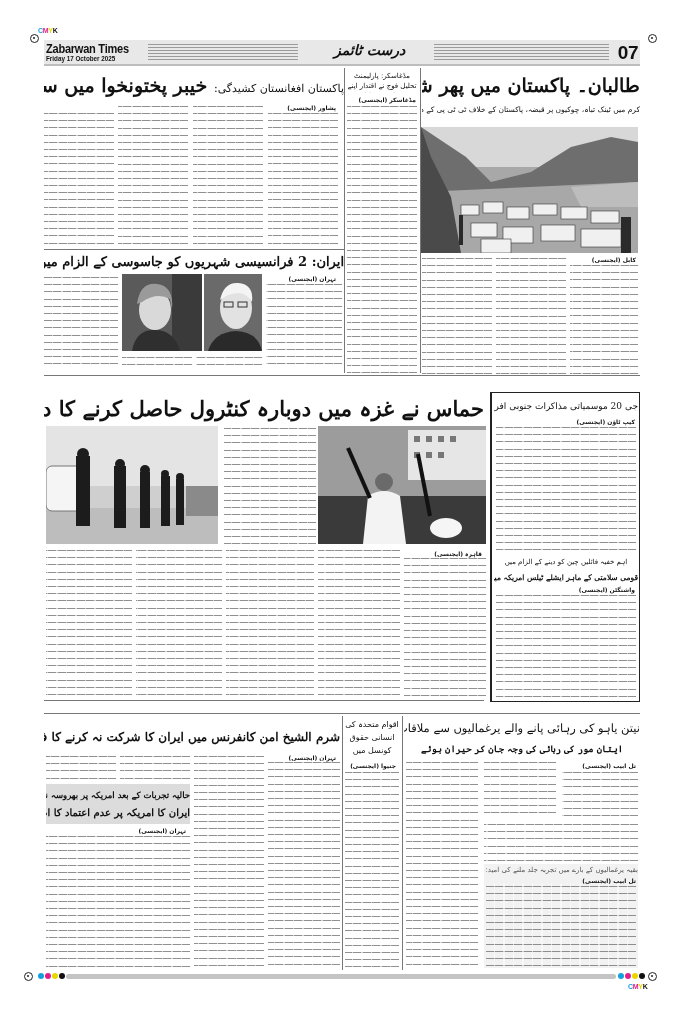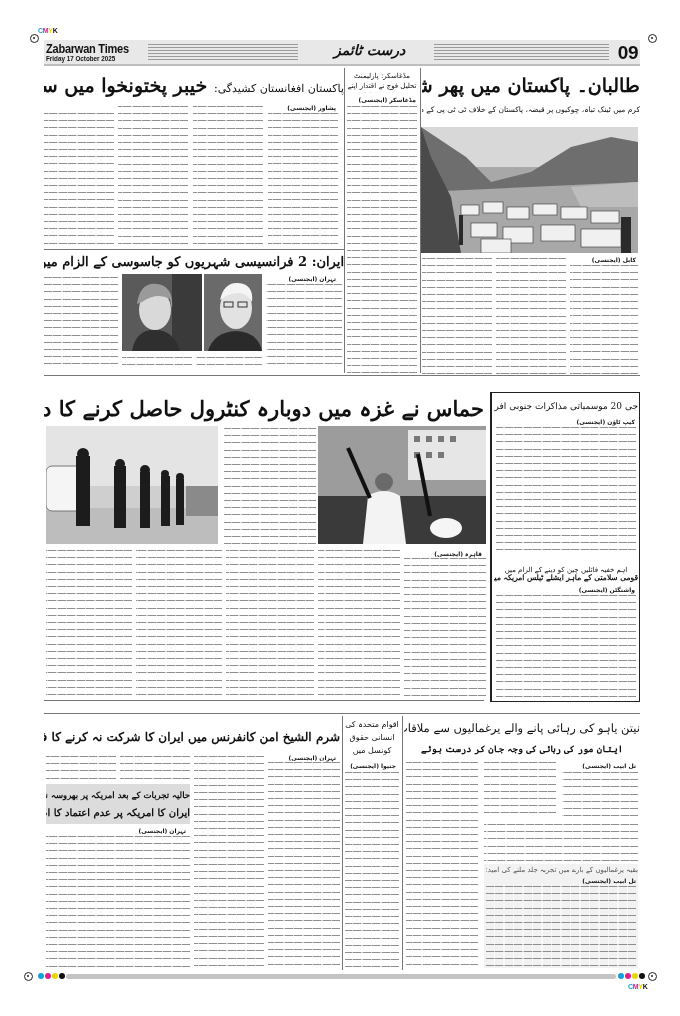--- a/index.html
+++ b/index.html
@@ -42,21 +42,21 @@
 <div class="cmyk" style="left:38px;top:27px;">
   <span class="c">C</span><span class="m">M</span><span class="y">Y</span><span class="k">K</span>
 </div>
 
 <div class="masthead">
   <div class="mast-name">Zabarwan Times</div>
   <div class="mast-date">Friday 17 October 2025</div>
   <div class="mast-lines" style="left:104px;width:150px;"></div>
   <div class="mast-logo">درست ٹائمز</div>
   <div class="mast-lines" style="left:390px;width:175px;"></div>
-  <div class="mast-page">09</div>
+  <div class="mast-page">07</div>
 </div>
 
 <div>
   <div class="head" style="left:44px;top:70px;width:300px;height:30px;font-size:19px;line-height:30px;">
     <span style="font-size:11px;font-weight:normal;">پاکستان افغانستان کشیدگی:</span>
     <span>خیبر پختونخوا میں سرحد پر شدید جھڑپیں</span>
   </div>
   <div class="byline" style="right:344px;top:104px;">پشاور (ایجنسی)</div>
   <div class="col-text" style="left:44px;top:111px;width:70px;height:137px;"></div>
   <div class="col-text" style="left:118px;top:104px;width:70px;height:144px;"></div>
@@ -192,21 +192,21 @@
   <div class="col-text" style="left:318px;top:548px;width:82px;height:150px;"></div>
   <div class="byline" style="right:198px;top:550px;">قاہرہ (ایجنسی)</div>
   <div class="col-text" style="left:404px;top:556px;width:82px;height:142px;"></div>
 </div>
 
 <div class="box" style="left:490px;top:392px;width:150px;height:310px;border-left-width:2px;">
   <div>
     <div class="head" style="left:2px;top:4px;width:144px;height:18px;font-size:9px;line-height:18px;font-weight:normal;">جی 20 موسمیاتی مذاکرات جنوبی افریقہ میں شروع</div>
     <div class="byline" style="right:4px;top:25px;">کیپ ٹاؤن (ایجنسی)</div>
     <div class="col-text" style="left:4px;top:32px;width:140px;height:130px;"></div>
-    <div class="small" style="left:4px;top:173px;width:140px;font-size:7px;">اہم خفیہ فائلیں چین کو دینے کے الزام میں</div>
+    <div class="small" style="left:4px;top:165px;width:140px;font-size:7px;">اہم خفیہ فائلیں چین کو دینے کے الزام میں</div>
   </div>
   <div>
     <div class="head" style="left:2px;top:178px;width:144px;height:14px;font-size:7.5px;line-height:14px;">قومی سلامتی کے ماہر ایشلے ٹیلس امریکہ میں گرفتار</div>
     <div class="byline" style="right:4px;top:193px;">واشنگٹن (ایجنسی)</div>
     <div class="col-text" style="left:4px;top:200px;width:140px;height:104px;"></div>
   </div>
 </div>
 
 <div class="hrule" style="left:44px;top:700px;width:440px;"></div>
 <div class="hrule" style="left:44px;top:713px;width:596px;"></div>
@@ -234,21 +234,21 @@
 <div>
   <div class="small" style="left:345px;top:718px;width:54px;font-size:8px;white-space:normal;line-height:13px;height:42px;">اقوام متحدہ کی انسانی حقوق کونسل میں ہندوستان ساتویں مدت کے لیے کارکن منتخب</div>
   <div class="byline" style="right:284px;top:762px;">جنیوا (ایجنسی)</div>
   <div class="col-text" style="left:345px;top:770px;width:54px;height:198px;"></div>
 </div>
 
 <div class="vrule" style="left:402px;top:716px;height:254px;"></div>
 
 <div>
   <div class="head" style="left:404px;top:716px;width:236px;height:24px;font-size:11.5px;line-height:24px;font-weight:normal;">نیتن یاہو کی رہائی پانے والے یرغمالیوں سے ملاقات</div>
-  <div class="head" style="left:404px;top:740px;width:236px;height:18px;font-size:9px;line-height:18px;">ایتان مور کی رہائی کی وجہ جان کر درست ہوئے</div>
+  <div class="head" style="left:404px;top:740px;width:236px;height:18px;font-size:9px;line-height:18px;">ایتان مور کی رہائی کی وجہ جان کر حیران ہوئے</div>
   <div class="col-text" style="left:406px;top:760px;width:72px;height:208px;"></div>
   <div class="col-text" style="left:484px;top:760px;width:72px;height:60px;"></div>
   <div class="byline" style="right:44px;top:762px;">تل ابیب (ایجنسی)</div>
   <div class="col-text" style="left:562px;top:770px;width:76px;height:50px;"></div>
   <div style="position:absolute;left:484px;top:864px;width:154px;height:104px;background:#f2f2f2;">
     <div class="small" style="left:0;top:2px;width:154px;font-size:7px;color:#555;">بقیہ یرغمالیوں کے بارے میں تجربہ جلد ملنے کی امید: نیتن یاہو</div>
     <div class="byline" style="right:2px;top:13px;">تل ابیب (ایجنسی)</div>
     <div class="col-text" style="left:2px;top:20px;width:150px;height:82px;"></div>
   </div>
   <div class="col-text" style="left:484px;top:822px;width:154px;height:40px;"></div>

